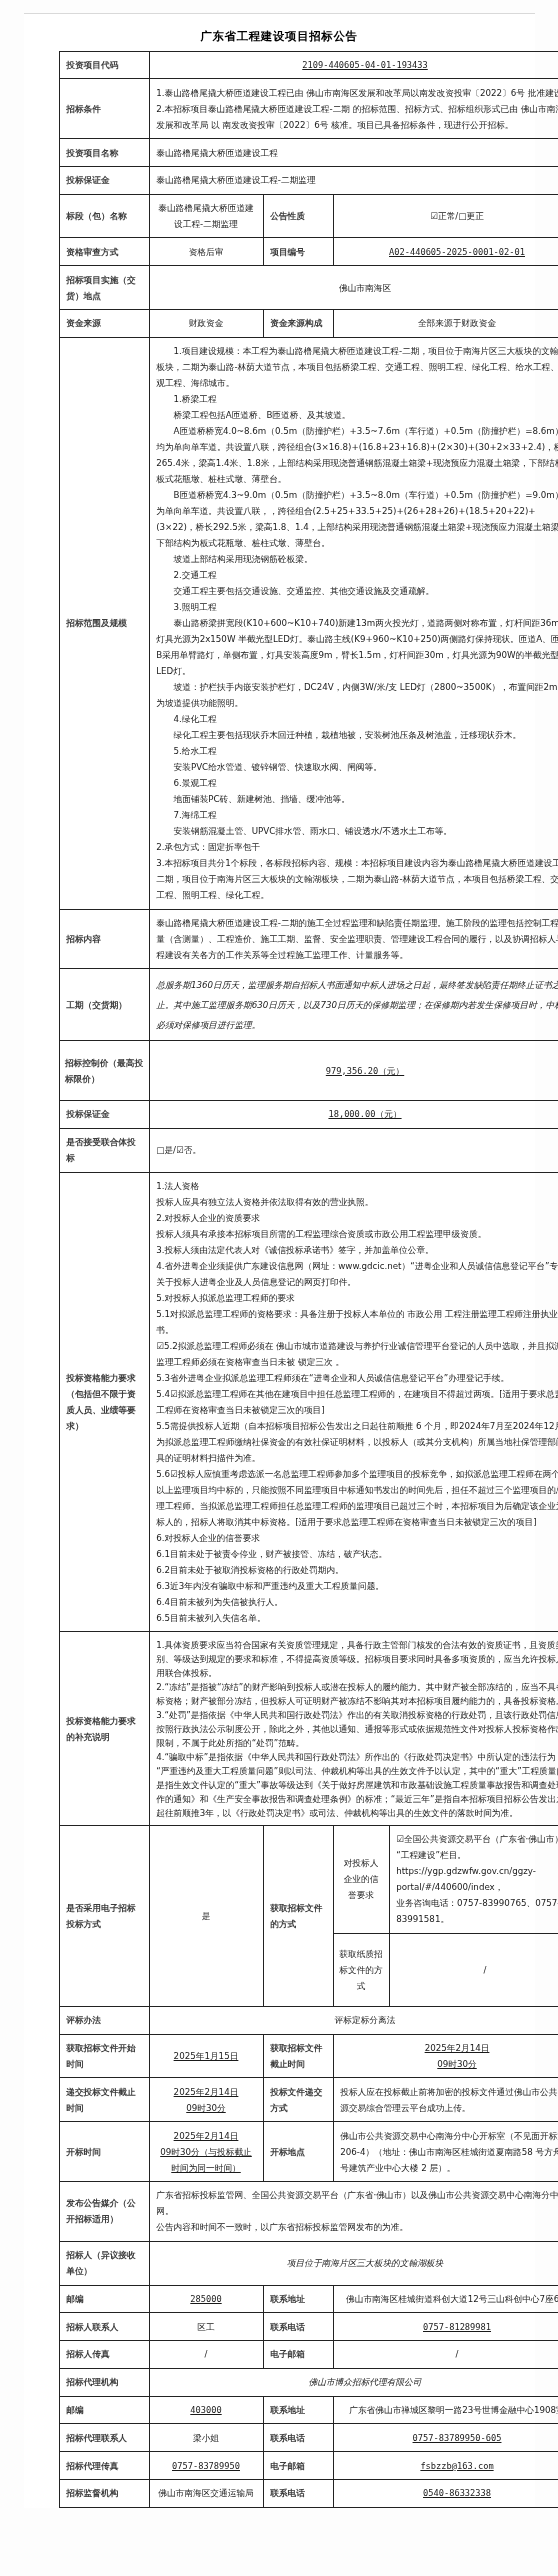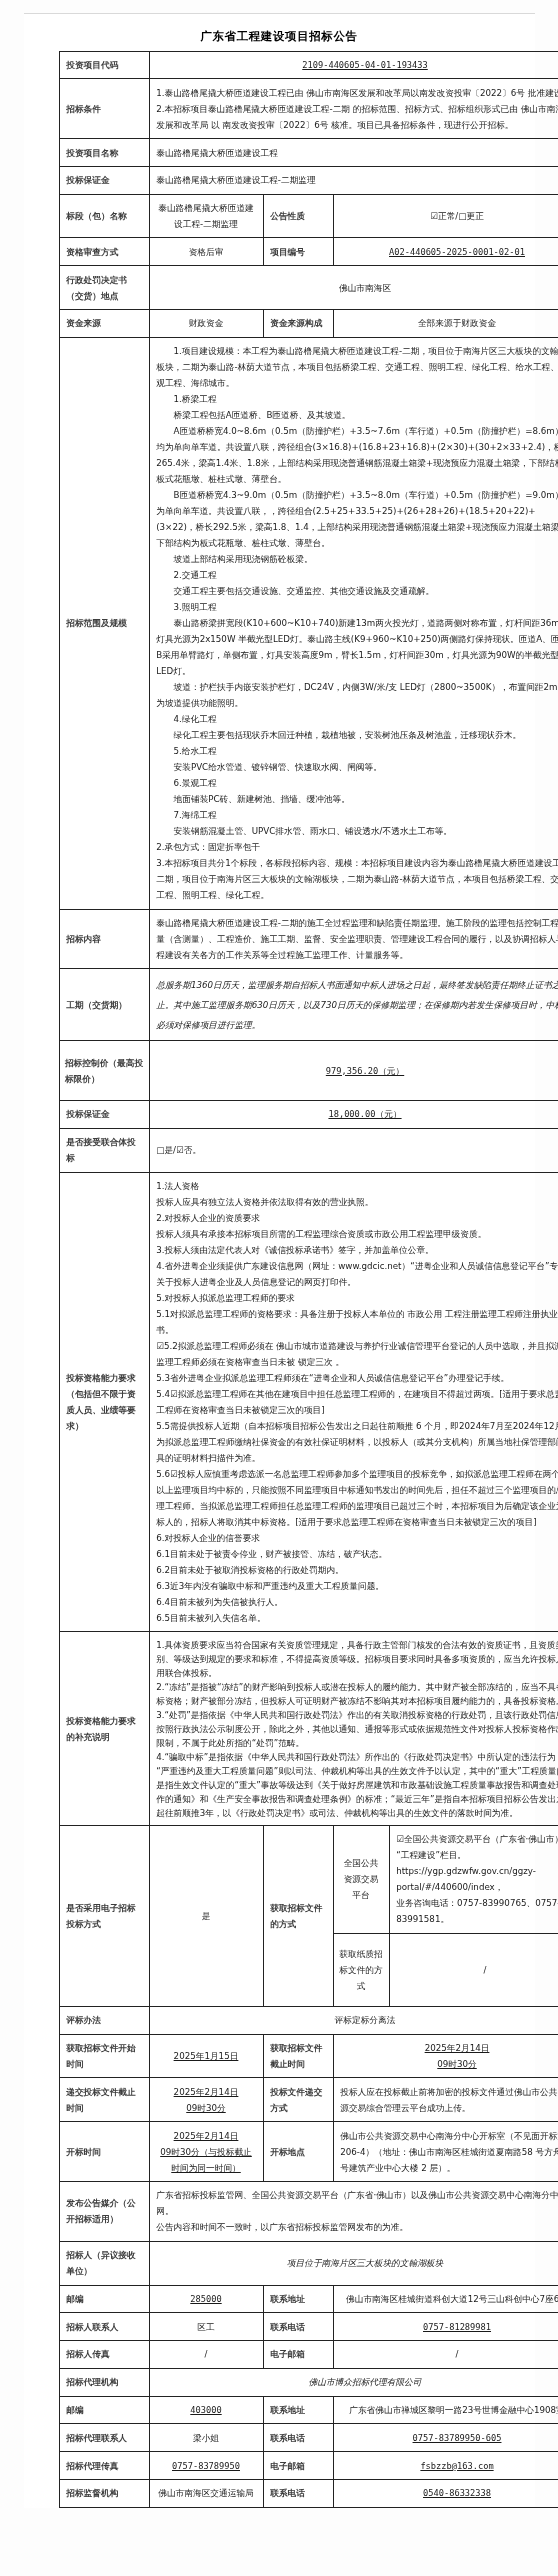--- a/index.html
+++ b/index.html
@@ -70,21 +70,21 @@
     </tr>
 
     <tr>
       <td class="lbl">资格审查方式</td>
       <td class="center">资格后审</td>
       <td class="lbl">项目编号</td>
       <td class="center mono" colspan="2">A02-440605-2025-0001-02-01</td>
     </tr>
 
     <tr>
-      <td class="lbl">行政处罚决定书（交货）地点</td>
+      <td class="lbl">招标项目实施（交货）地点</td>
       <td class="center" colspan="4">佛山市南海区</td>
     </tr>
 
     <tr>
       <td class="lbl">资金来源</td>
       <td class="center">财政资金</td>
       <td class="lbl">资金来源构成</td>
       <td class="center" colspan="2">全部来源于财政资金</td>
     </tr>
 
@@ -166,21 +166,21 @@
       <td class="left prewrap" colspan="4" style="line-height:14px">1.具体资质要求应当符合国家有关资质管理规定，具备行政主管部门核发的合法有效的资质证书，且资质类别、等级达到规定的要求和标准，不得提高资质等级。招标项目要求同时具备多项资质的，应当允许投标人采用联合体投标。
 2.“冻结”是指被“冻结”的财产影响到投标人或潜在投标人的履约能力。其中财产被全部冻结的，应当不具备投标资格；财产被部分冻结，但投标人可证明财产被冻结不影响其对本招标项目履约能力的，具备投标资格。
 3.“处罚”是指依据《中华人民共和国行政处罚法》作出的有关取消投标资格的行政处罚，且该行政处罚信息已按照行政执法公示制度公开，除此之外，其他以通知、通报等形式或依据规范性文件对投标人投标资格作出的限制，不属于此处所指的“处罚”范畴。
 4.“骗取中标”是指依据《中华人民共和国行政处罚法》所作出的《行政处罚决定书》中所认定的违法行为；“严重违约及重大工程质量问题”则以司法、仲裁机构等出具的生效文件予以认定，其中的“重大”工程质量问题是指生效文件认定的“重大”事故等级达到《关于做好房屋建筑和市政基础设施工程质量事故报告和调查处理工作的通知》和《生产安全事故报告和调查处理条例》的标准；“最近三年”是指自本招标项目招标公告发出之日起往前顺推3年，以《行政处罚决定书》或司法、仲裁机构等出具的生效文件的落款时间为准。</td>
     </tr>
 
     <tr>
       <td class="lbl" rowspan="2">是否采用电子招标投标方式</td>
       <td class="center" rowspan="2">是</td>
       <td class="lbl" rowspan="2">获取招标文件的方式</td>
-      <td class="sublbl">全国公共资源交易平台</td>
+      <td class="sublbl">对投标人企业的信誉要求</td>
       <td class="left prewrap">☑全国公共资源交易平台（广东省·佛山市）“工程建设”栏目。
 https://ygp.gdzwfw.gov.cn/ggzy-portal/#/440600/index，
 业务咨询电话：0757-83990765、0757-83991581。</td>
     </tr>
     <tr>
       <td class="sublbl" style="padding:12px 4px">获取纸质招标文件的方式</td>
       <td class="center">/</td>
     </tr>
 
     <tr>

